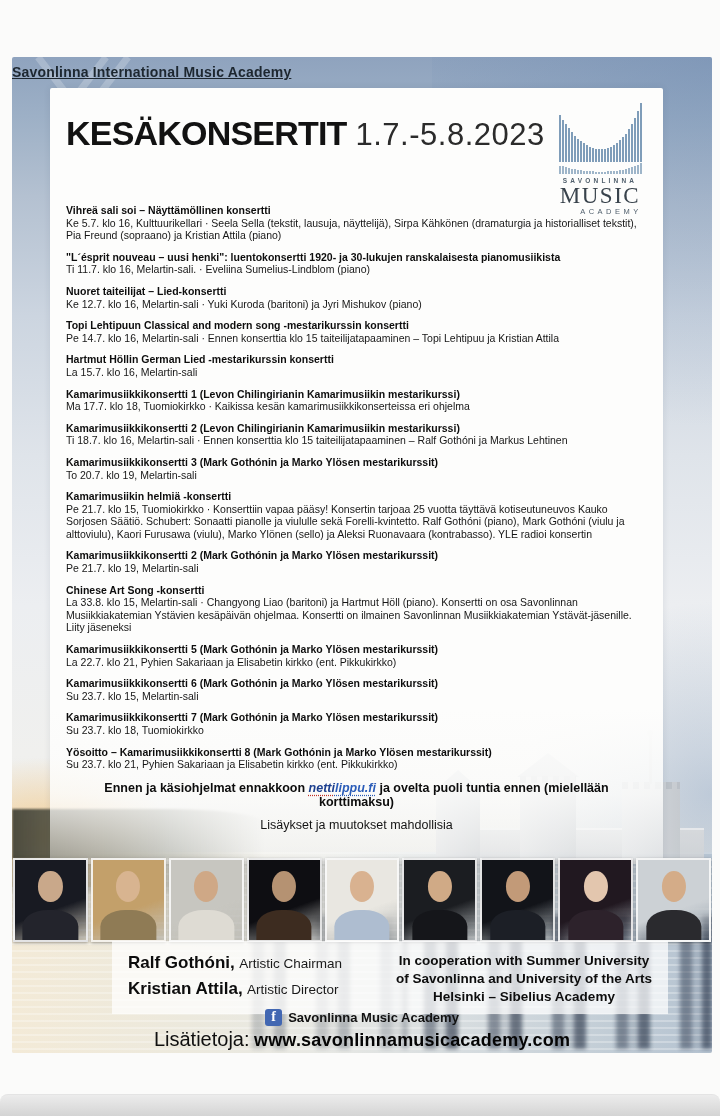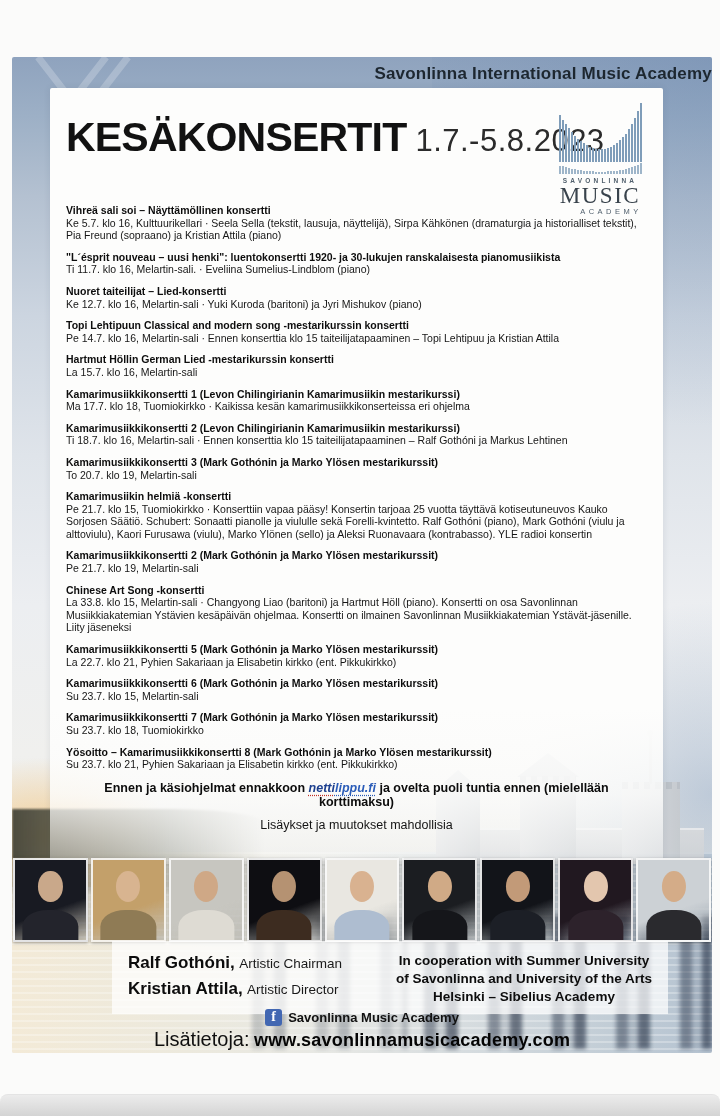--- a/index.html
+++ b/index.html
@@ -43,30 +43,30 @@
   .cap-b { top:-23px; height:24px; }
   .crenel { position:absolute; left:0; right:0; top:0; height:7px;
     background:repeating-linear-gradient(90deg,#b9bec4 0 6px, transparent 6px 11px); }
   .spire { position:absolute; left:229px; bottom:80px; width:3px; height:50px; background:#c2c6cb; }
   .spire-ball { position:absolute; left:227px; bottom:128px; width:6px; height:6px; border-radius:50%; background:#c2c6cb; }
   .reflections { position:absolute; left:400px; top:858px; width:300px; height:134px; filter:blur(2px); opacity:.85;
     background:repeating-linear-gradient(90deg, transparent 0 12px, rgba(24,36,58,.50) 12px 24px, rgba(24,36,58,.12) 24px 34px, rgba(10,22,44,.62) 34px 46px, transparent 46px 64px); }
   .reflections-2 { left:228px; width:168px; opacity:.38; }
 
   
-  .header-title { position:absolute; top:7px; left:0; width:100%; text-align:right;
-    font-size:17px; font-weight:600; letter-spacing:.2px; color:#1d2730; }
+  .header-title { position:absolute; top:7px; left:0; width:100%; text-align:left;
+    font-size:14px; font-weight:600; letter-spacing:.2px; color:#1d2730;text-decoration:underline; }
 
   
   .poster-panel { position:absolute; left:38px; top:31px; width:613px; height:776px; padding:0 16px;
     background:linear-gradient(180deg, rgba(253,253,252,1) 0%, rgba(253,253,252,1) 80%, rgba(253,253,252,.82) 91%, rgba(253,253,252,.38) 100%);
     border-radius:2px; box-shadow:0 0 7px rgba(40,50,70,.10); }
 
   .title-row { position:relative; margin-top:26px; height:78px; }
-  .poster-title { font-size:41px; font-weight:800; letter-spacing:-.8px; color:#121212; }
+  .poster-title { font-size:34px; font-weight:800; letter-spacing:-.8px; color:#121212; }
   .poster-date { font-size:31px; font-weight:300; letter-spacing:.5px; color:#2b2b2b; margin-left:9px; }
 
   .logo { position:absolute; right:0; top:-14px; width:94px; text-align:center; }
   .logo-bars { display:flex; align-items:flex-end; justify-content:center; gap:1px; height:62px; }
   .logo-bars span { width:2px; background:#7f9db9; display:inline-block; }
   .logo-bars-mini { height:11px; margin-top:1px; opacity:.75; }
   .logo-top { font-size:6.5px; letter-spacing:3.2px; color:#51606d; margin-top:3px; font-weight:600; }
   .logo-main { font-family:"Liberation Serif", serif; font-size:23px; letter-spacing:1.5px; color:#39434c; line-height:1; }
   .logo-bottom { font-size:7.5px; letter-spacing:3.5px; color:#51606d; margin-left:22px; }
 

